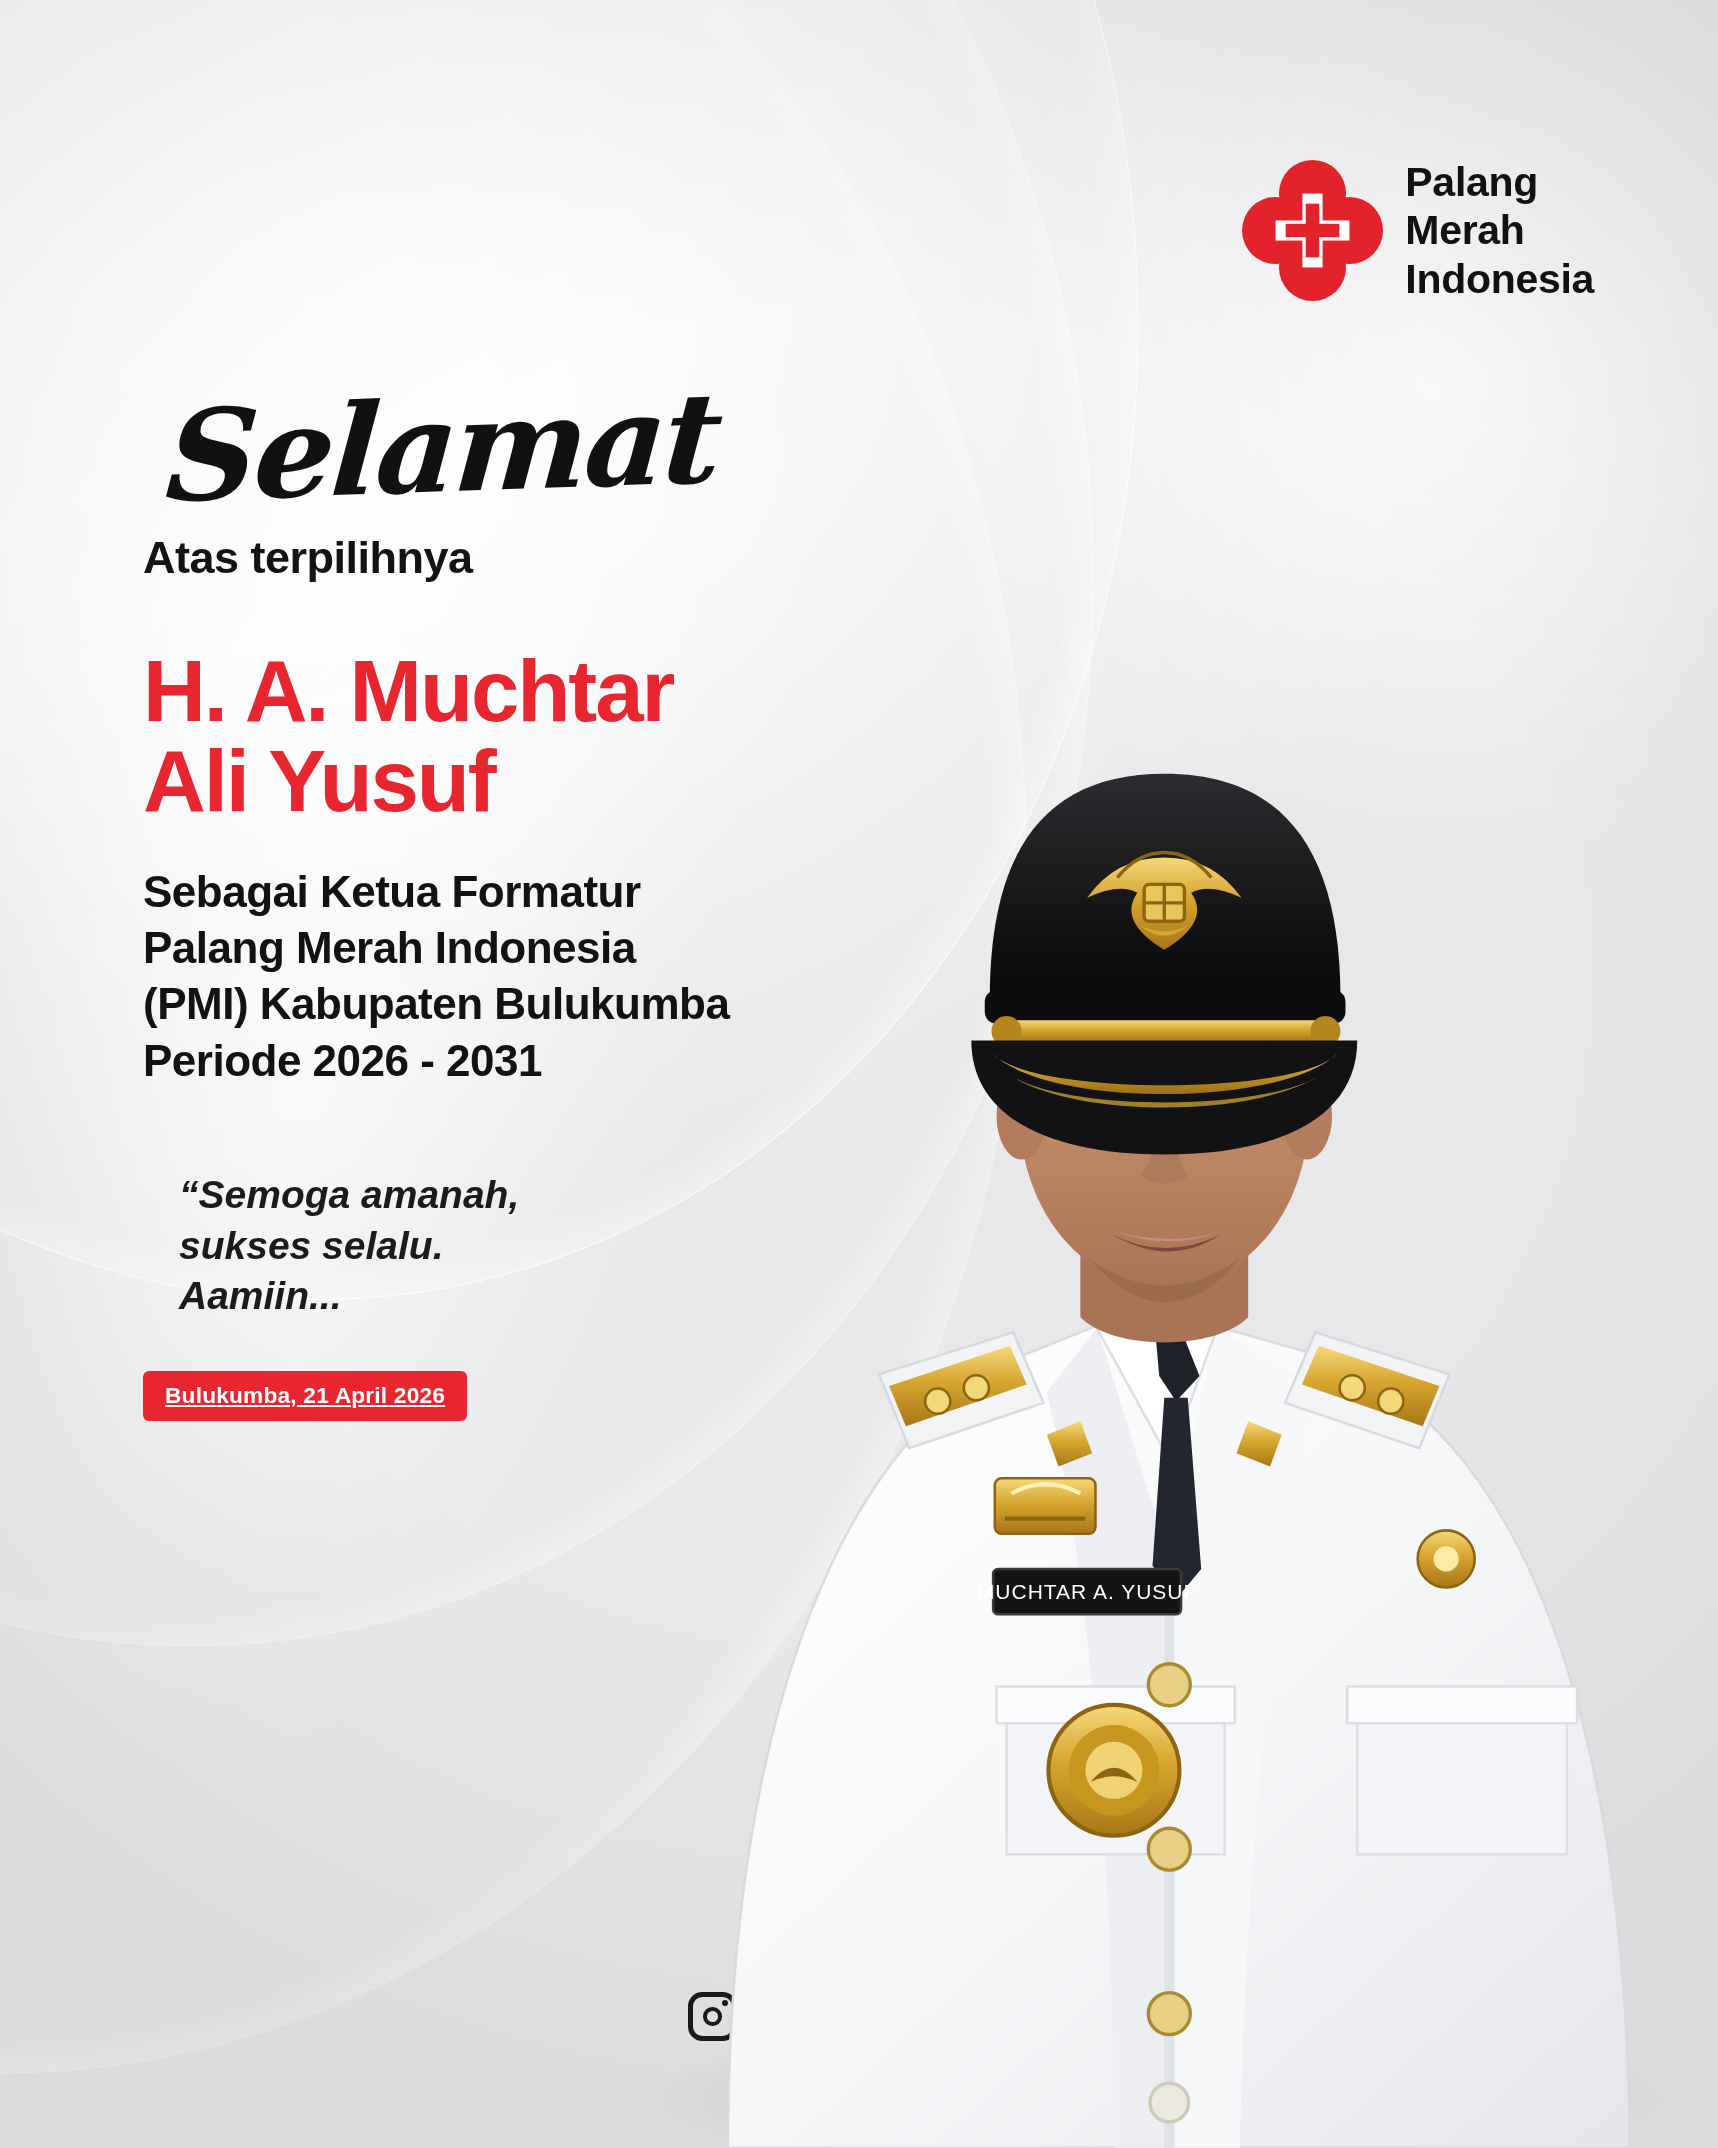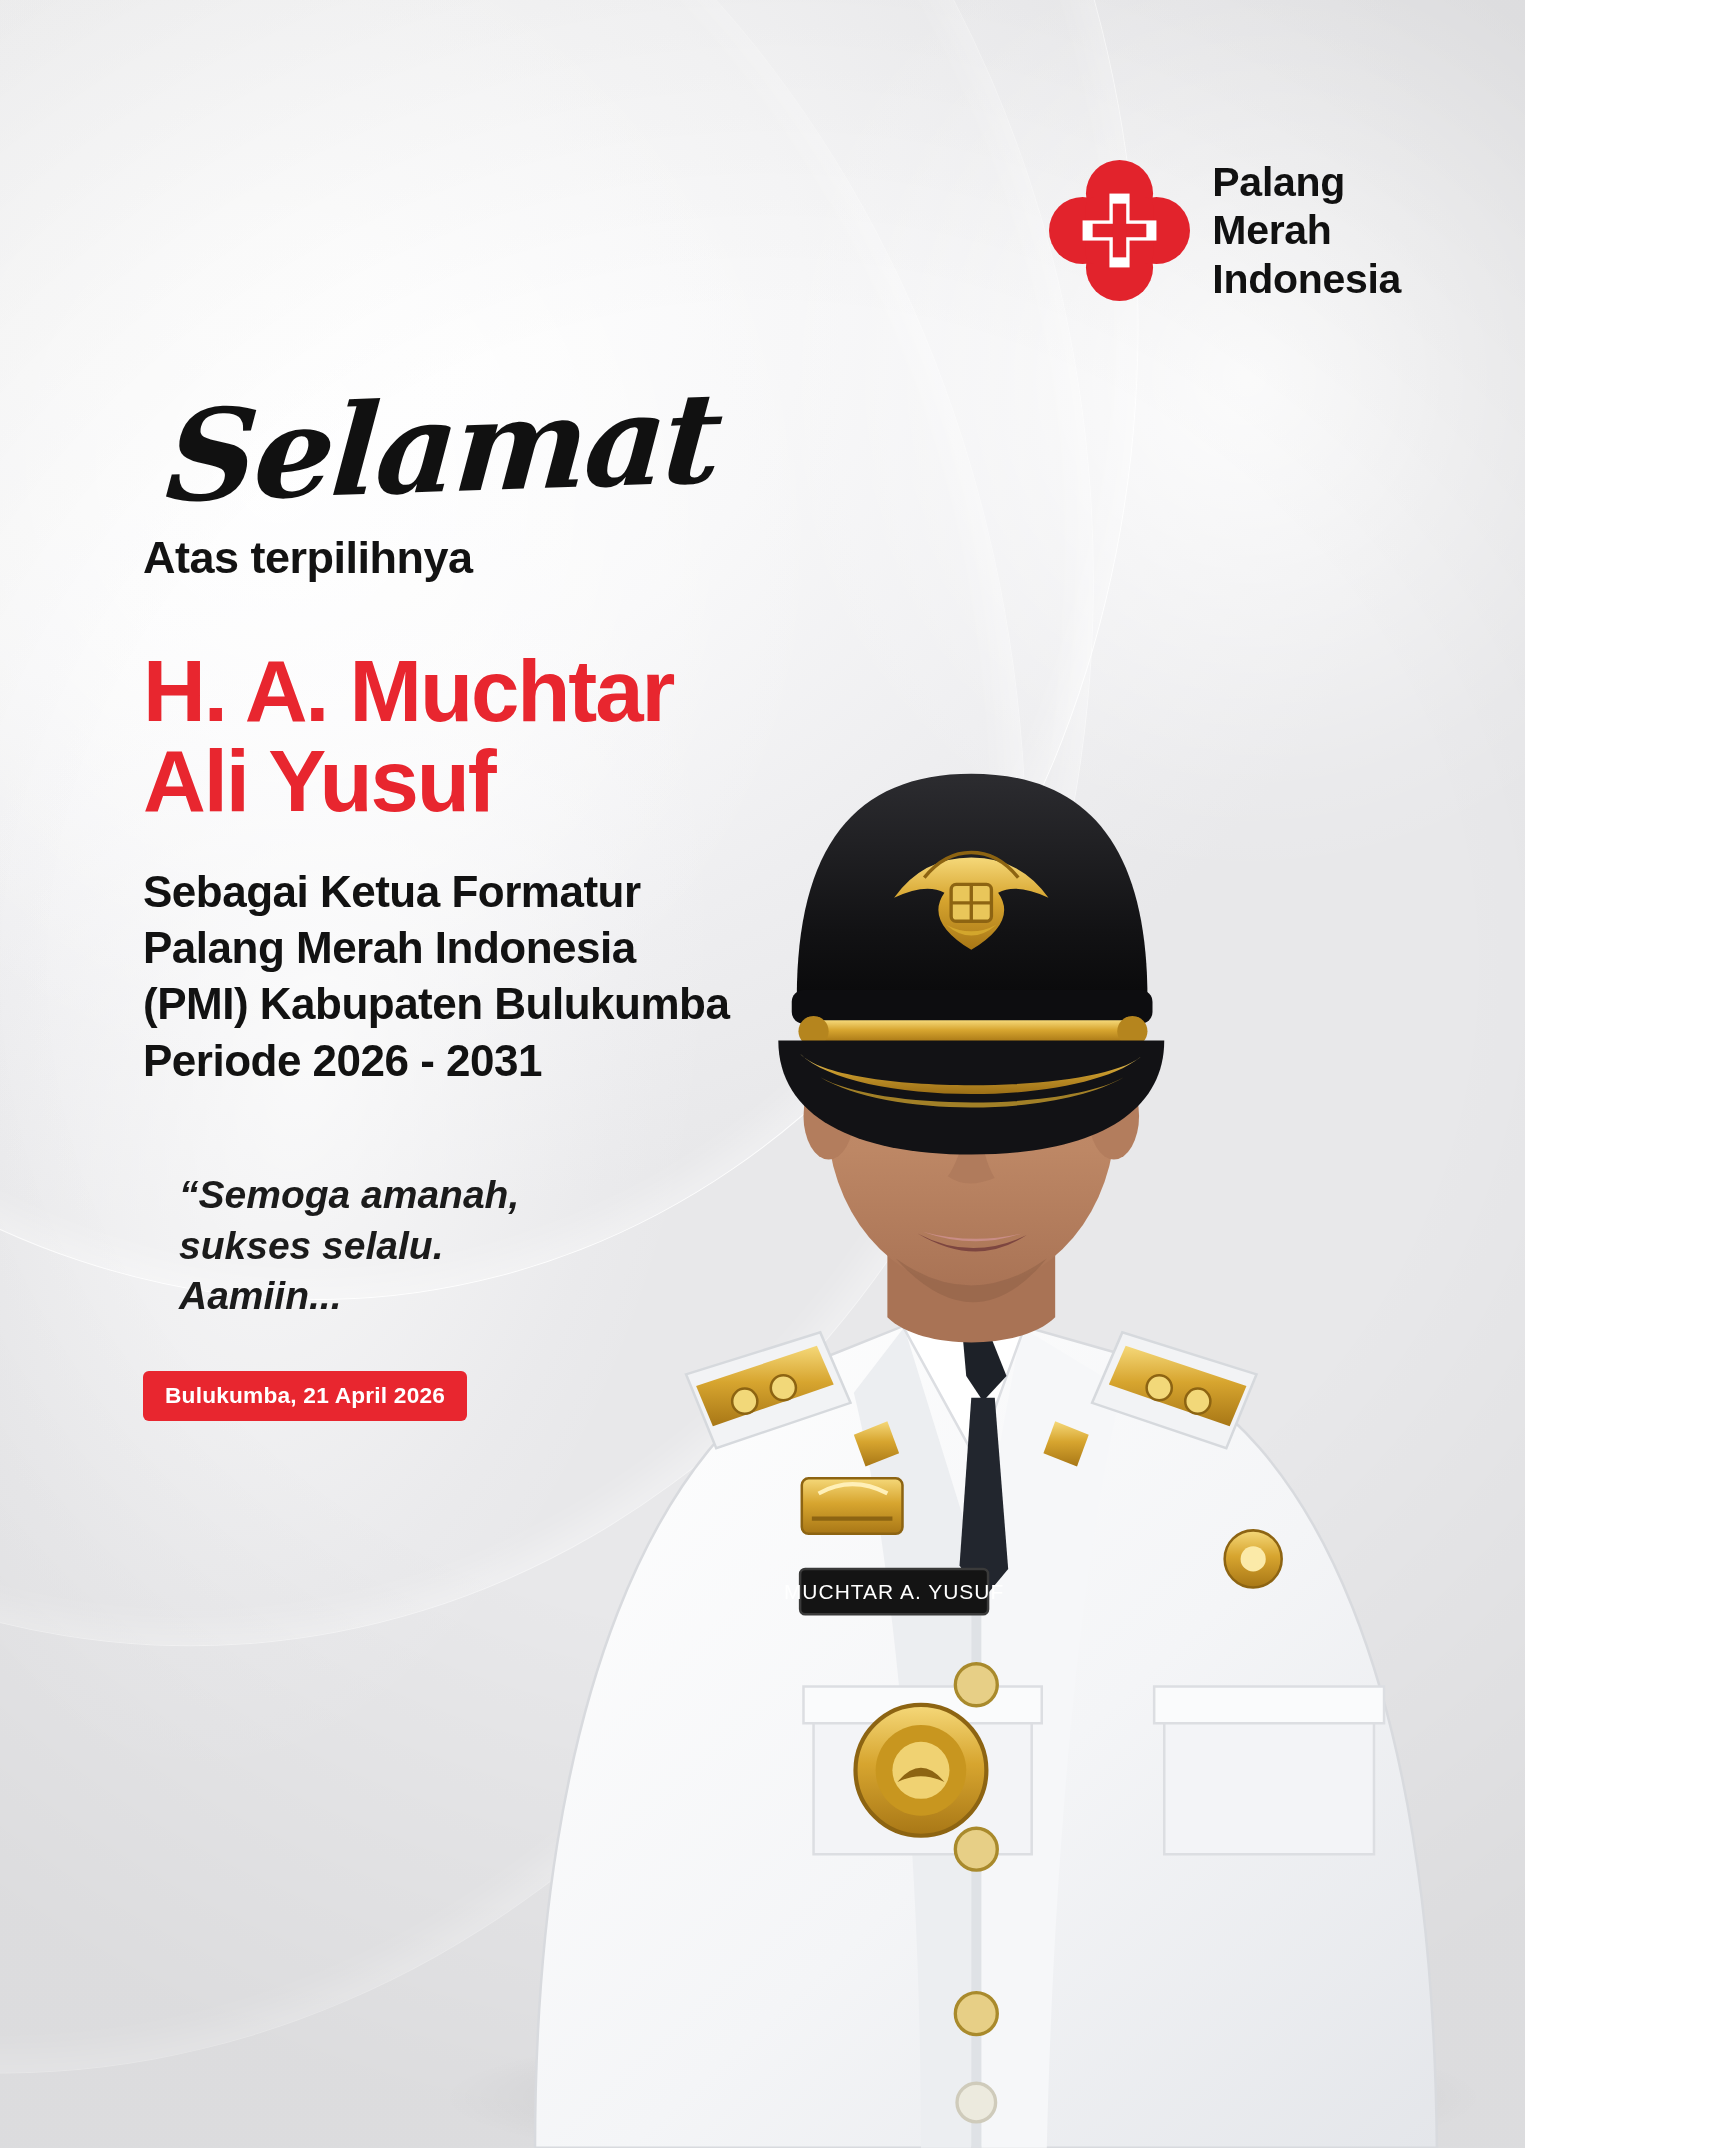--- a/index.html
+++ b/index.html
@@ -5,21 +5,21 @@
   html, body {
     margin: 0;
     padding: 0;
     background: #ffffff;
   }
   body {
     font-family: "Liberation Sans", sans-serif;
   }
   .poster {
     position: relative;
-    width: 1525px;
+    width: 1718px;
     height: 2148px;
     overflow: hidden;
     background:
       radial-gradient(ellipse 1175px 923px at 18% 14%, #ffffff 0%, #f7f7f8 45%, #eeeef0 75%, #e8e8ea 100%),
       linear-gradient(135deg, #fbfbfc 0%, #f2f2f4 40%, #e9e9ec 70%, #e3e3e6 100%);
   }
   
   .swoosh {
     position: absolute;
     pointer-events: none;
@@ -137,20 +137,21 @@
   .date-badge {
     display: inline-block;
     margin-top: 49px;
     background: #e8262f;
     color: #ffffff;
     font-size: 22.7px;
     font-weight: 700;
     padding: 11px 22px 11.7px 22px;
     border-radius: 5.9px;
     letter-spacing: 0.2px;
+    text-decoration: underline;
   }
 
   
   .ig-row {
     position: absolute;
     left: 688px;
     bottom: 107px;
     display: flex;
     align-items: center;
     gap: 22px;

